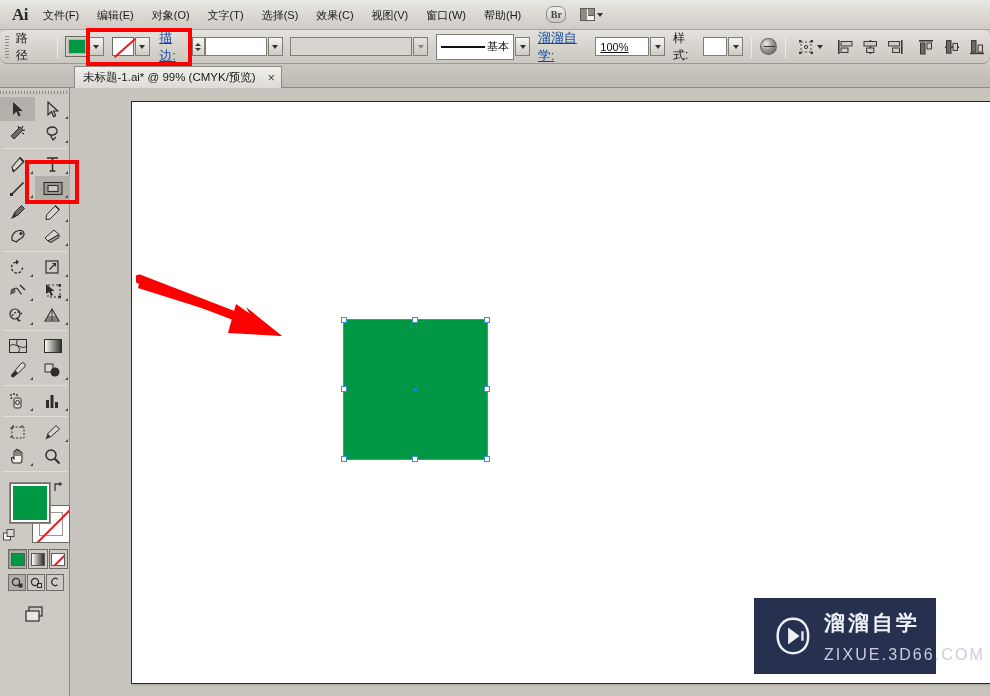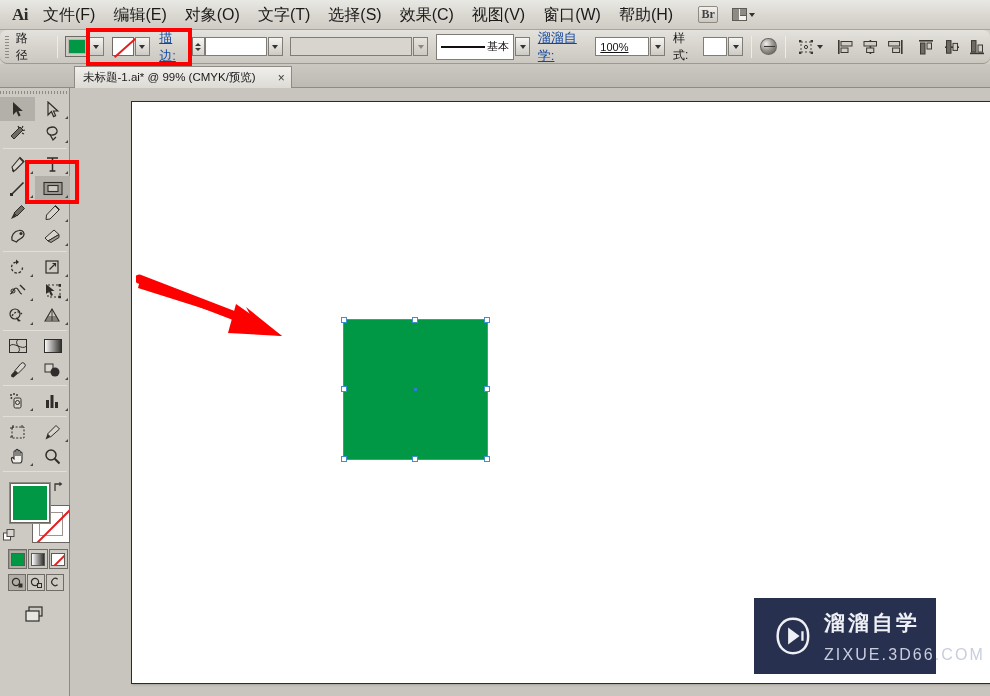--- a/index.html
+++ b/index.html
@@ -20,29 +20,29 @@
     border-bottom: 1px solid #a9a59c;
     display: flex; align-items: center;
   }
   .ai-logo {
     width: 34px; height: 30px; display: flex; align-items: center; justify-content: center;
     font-family: "Liberation Serif", "DejaVu Serif", serif;
     font-weight: bold; font-size: 17px; color: #2b2b2b; letter-spacing: -0.5px;
     padding-left: 6px;
   }
   .menu-item {
-    font-size: 16px; color: #1a1a1a; padding: 4px 9px; cursor: default;
+    font-size: 11px; color: #1a1a1a; padding: 4px 9px; cursor: default;
     white-space: nowrap; line-height: 14px;
   }
   .br-btn {
     width: 20px; height: 17px; margin-left: 16px;
     background: linear-gradient(to bottom, #f2f1ee, #cac7c0);
-    border: 1px solid #8e8a82; border-radius: 2px;
+    border: 1px solid #8e8a82; border-radius: 7px;
     display: flex; align-items: center; justify-content: center;
-    font-size: 12px; font-weight: bold; color: #444; font-family: "Liberation Serif", serif;
+    font-size: 10px; font-weight: bold; color: #444; font-family: "Liberation Serif", serif;
   }
   .arrange-btn { margin-left: 14px; display: flex; align-items: center; gap: 2px; }
   .arrange-ico {
     width: 15px; height: 13px; border: 1px solid #5f5c57;
     background: linear-gradient(to right, #8e8b85 0 48%, #f4f3f0 48% 100%);
     position: relative;
   }
   .arrange-ico:after {
     content:""; position:absolute; right:0; top:0; width:48%; height:50%;
     background:#8e8b85; border-bottom:1px solid #5f5c57;
@@ -111,21 +111,21 @@
   
   .tabbar {
     position: absolute; left: 0; top: 64px; width: 990px; height: 24px;
     background: linear-gradient(to bottom, #cbc8c1, #bdbab3);
     border-bottom: 1px solid #8e8b84;
   }
   .doc-tab {
     position: absolute; left: 74px; top: 2px; height: 22px;
     background: linear-gradient(to bottom, #f0efec, #dedbd5);
     border: 1px solid #8e8b84; border-bottom: none;
-    display: flex; align-items: center; padding: 0 6px 0 8px; gap: 22px;
+    display: flex; align-items: center; padding: 0 6px 0 8px; gap: 12px;
   }
   .doc-tab-label { font-size: 11.5px; color: #1a1a1a; white-space: nowrap; }
   .tab-close { font-size: 12px; color: #3a3a3a; line-height: 10px; }
 
   
   .toolbox {
     position: absolute; left: 0; top: 88px; width: 70px; height: 608px;
     background: #cdcac3; border-right: 1px solid #8e8b84;
   }
   .tb-grip {

